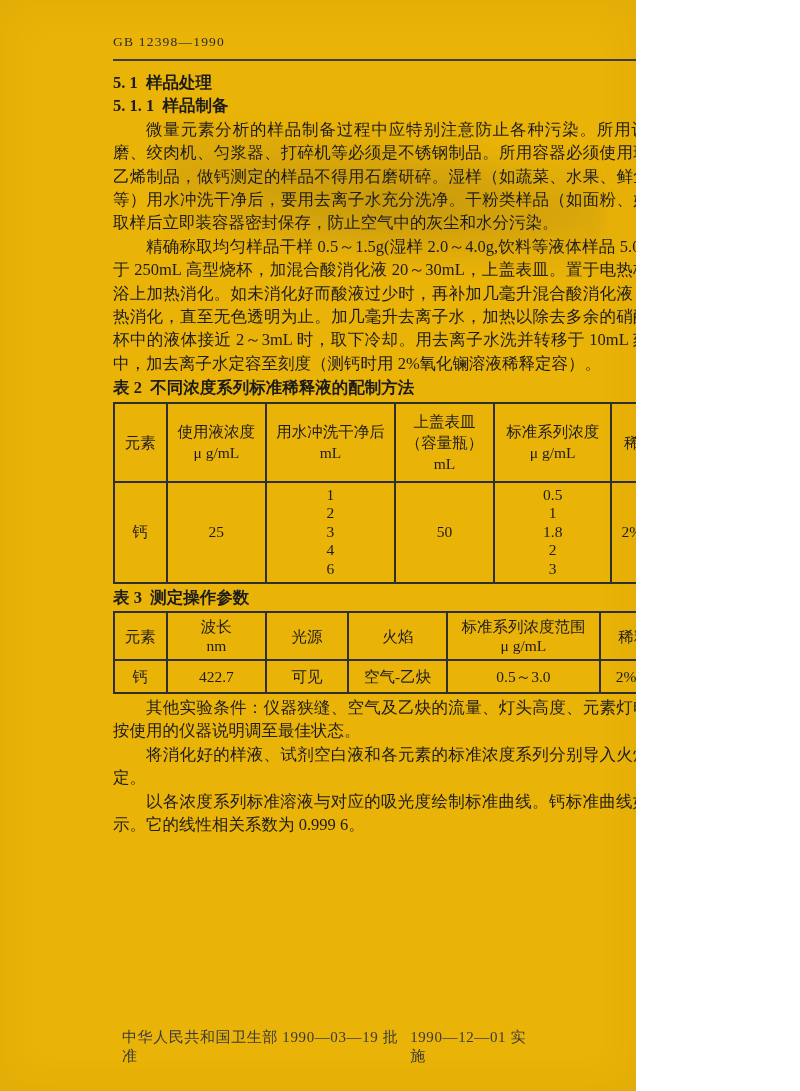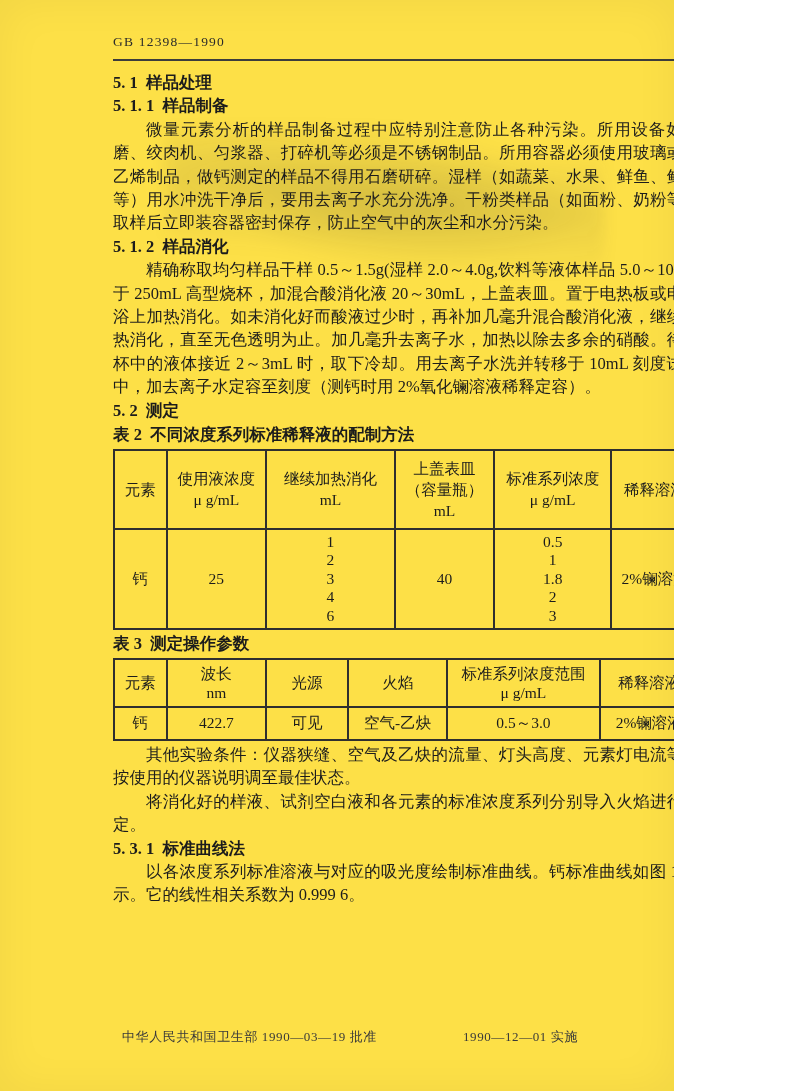--- a/index.html
+++ b/index.html
@@ -1,24 +1,23 @@
 <!DOCTYPE html>
 <html><head>
 <meta charset="utf-8">
 <style>
   html,body{margin:0;padding:0;background:#ffffff;}
   .page{
     position:relative;
     width:636px;height:1091px;
-    background:#fde047;
+    background:#eab308;
     font-family:"Liberation Serif","DejaVu Serif",serif;
     color:#1c1c1c;
     overflow:hidden;
     box-shadow:inset 0 0 45px rgba(0,0,0,0.05);
-    padding-left:38px;
   }
   
   .watermark{
     position:absolute;left:165px;top:128px;width:440px;height:145px;
     background:
       radial-gradient(ellipse at 22% 35%, rgba(40,40,40,0.12), transparent 55%),
       radial-gradient(ellipse at 55% 55%, rgba(40,40,40,0.10), transparent 55%),
       radial-gradient(ellipse at 85% 60%, rgba(40,40,40,0.09), transparent 55%);
     filter:blur(7px);
     pointer-events:none;
@@ -46,46 +45,44 @@
   }
   .t2-head th{line-height:21px;height:71px;}
   .t2-body td{line-height:18.6px;}
   .t3-head th{line-height:19px;height:40px;}
   .t3-body td{line-height:20px;height:25px;}
   .cl{display:block;}
   .tbl-wrap{margin-bottom:2px;}
 
   .doc-footer{
     position:absolute;left:122px;right:96px;top:1028px;
-    display:flex;justify-content:space-between;
-    font-size:13px;color:#3a3a3a;letter-spacing:0.6px;
+    display:flex;
+    font-size:15px;color:#3a3a3a;letter-spacing:0.6px;
   }
 </style>
 </head>
 <body>
 
 <div class="page">
 
   <div class="watermark"></div>
 
   <div class="doc-header">
     <div class="doc-number">GB 12398—1990</div>
     <div class="header-rule"></div>
   </div>
 
   <div class="content">
 
     <div class="sec-heading">5. 1  样品处理</div>
     <div class="sec-heading">5. 1. 1  样品制备</div>
     <p>微量元素分析的样品制备过程中应特别注意防止各种污染。所用设备如电磨、绞肉机、匀浆器、打碎机等必须是不锈钢制品。所用容器必须使用玻璃或聚乙烯制品，做钙测定的样品不得用石磨研碎。湿样（如蔬菜、水果、鲜鱼、鲜肉等）用水冲洗干净后，要用去离子水充分洗净。干粉类样品（如面粉、奶粉等）取样后立即装容器密封保存，防止空气中的灰尘和水分污染。</p>
 
-    <div class="sec-heading">5. 1. 2  样品消化</div>
     <p>精确称取均匀样品干样 0.5～1.5g(湿样 2.0～4.0g,饮料等液体样品 5.0～10.0g) 于 250mL 高型烧杯，加混合酸消化液 20～30mL，上盖表皿。置于电热板或电沙浴上加热消化。如未消化好而酸液过少时，再补加几毫升混合酸消化液，继续加热消化，直至无色透明为止。加几毫升去离子水，加热以除去多余的硝酸。待烧杯中的液体接近 2～3mL 时，取下冷却。用去离子水洗并转移于 10mL 刻度试管中，加去离子水定容至刻度（测钙时用 2%氧化镧溶液稀释定容）。</p>
 
-    <div class="sec-heading">5. 2  测定</div>
 
     <div class="tbl-caption">表 2  不同浓度系列标准稀释液的配制方法</div>
     <div class="tbl-wrap">
       <table>
         <colgroup>
           <col style="width:9%">
             <col style="width:17%">
             <col style="width:22%">
           <col style="width:17%">
             <col style="width:20%">
@@ -94,21 +91,21 @@
         <tbody>
             <tr class="t2-head">
           <th>
             <span class="cl">元素</span>
           </th>
           <th>
             <span class="cl">使用液浓度</span>
             <span class="cl">μ g/mL</span>
           </th>
           <th>
-            <span class="cl">继续加热消化</span>
+            <span class="cl">用水冲洗干净后</span>
             <span class="cl">mL</span>
           </th>
           <th>
             <span class="cl">上盖表皿</span>
             <span class="cl">（容量瓶）</span>
             <span class="cl">mL</span>
           </th>
           <th>
             <span class="cl">标准系列浓度</span>
             <span class="cl">μ g/mL</span>
@@ -120,21 +117,21 @@
         <tr class="t2-body">
           <td>钙</td>
           <td>25</td>
           <td>
             <span class="cl">1</span>
             <span class="cl">2</span>
             <span class="cl">3</span>
             <span class="cl">4</span>
             <span class="cl">6</span>
           </td>
-          <td>40</td>
+          <td>50</td>
           <td>
             <span class="cl">0.5</span>
             <span class="cl">1</span>
             <span class="cl">1.8</span>
             <span class="cl">2</span>
             <span class="cl">3</span>
           </td>
           <td>2%镧溶液</td>
         </tr>
       </tbody>
@@ -183,21 +180,20 @@
           <td>0.5～3.0</td>
           <td>2%镧溶液</td>
         </tr>
       </tbody>
         </table>
     </div>
 
     <p>其他实验条件：仪器狭缝、空气及乙炔的流量、灯头高度、元素灯电流等均按使用的仪器说明调至最佳状态。</p>
     <p>将消化好的样液、试剂空白液和各元素的标准浓度系列分别导入火焰进行测定。</p>
 
-    <div class="sec-heading">5. 3. 1  标准曲线法</div>
     <p>以各浓度系列标准溶液与对应的吸光度绘制标准曲线。钙标准曲线如图 1 所示。它的线性相关系数为 0.999 6。</p>
 
   </div>
 
   <div class="doc-footer">
     <span>中华人民共和国卫生部 1990—03—19 批准</span>
     <span>1990—12—01 实施</span>
   </div>
 
 </div>

